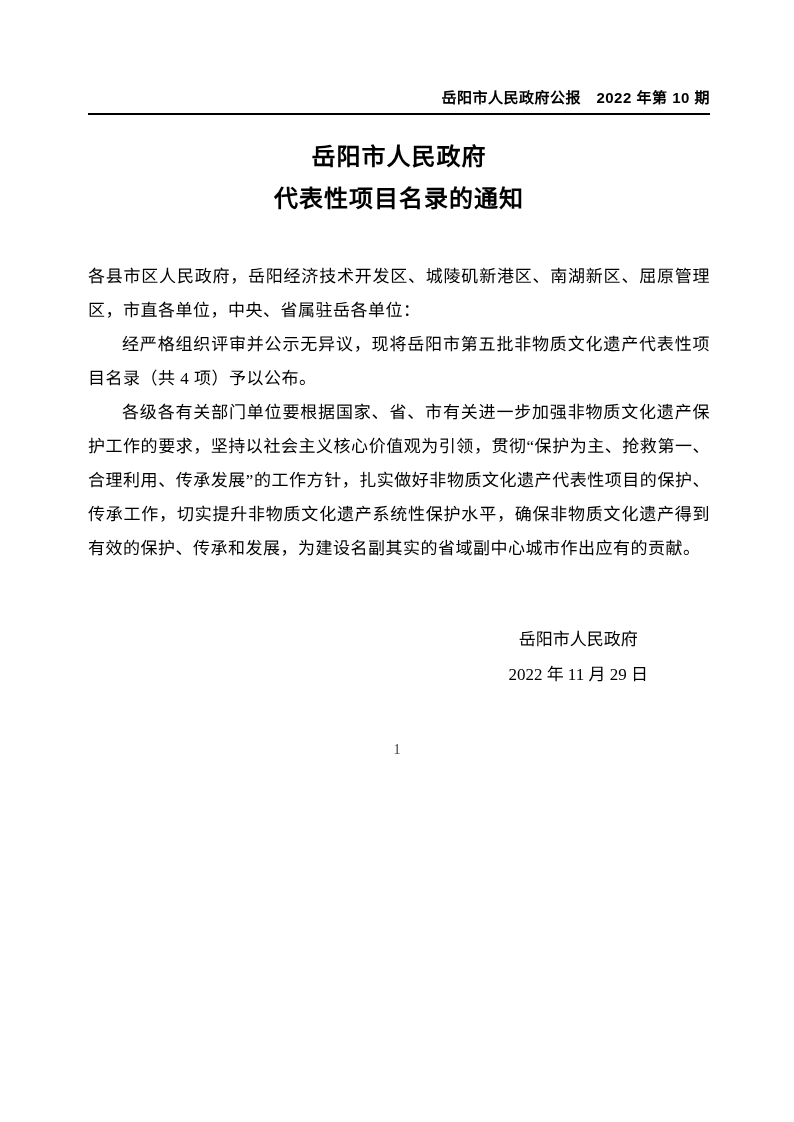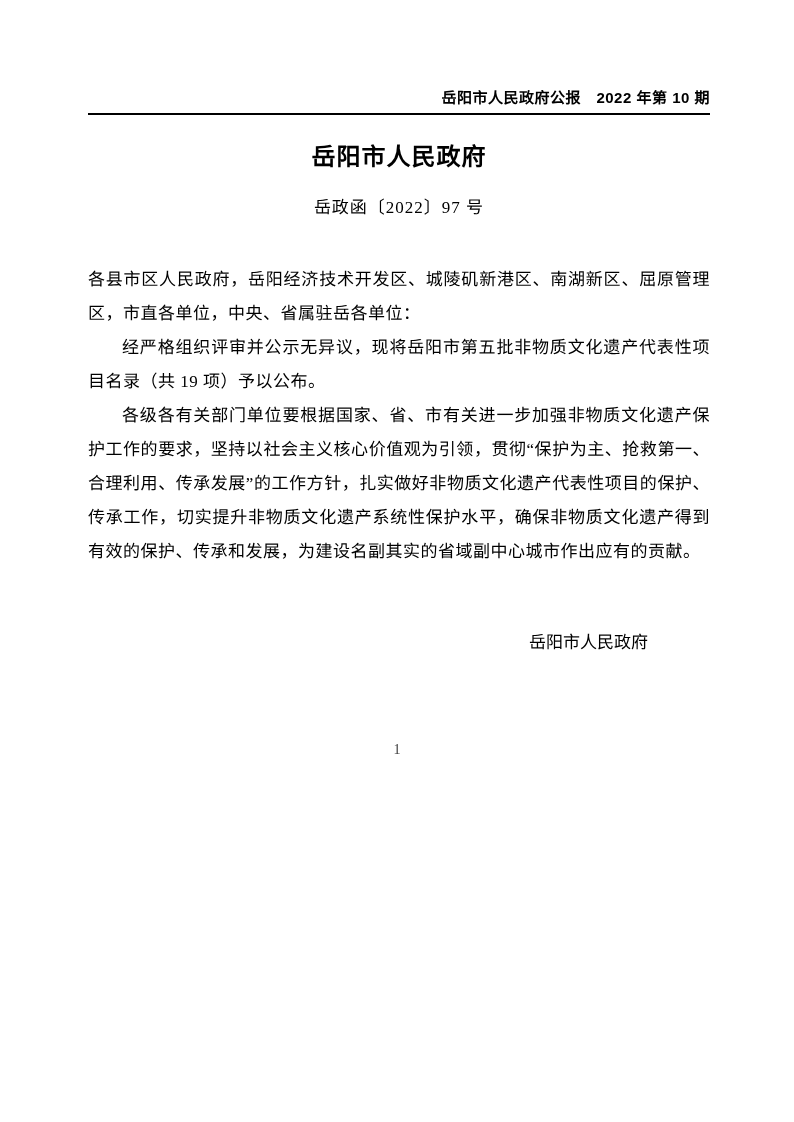--- a/index.html
+++ b/index.html
@@ -101,33 +101,34 @@
 
 <div class="page">
   <div class="content">
 
     <div class="gazette-header">岳阳市人民政府公报　2022 年第 10 期</div>
 
     <hr class="header-rule">
 
     <div class="doc-title">
       <div>岳阳市人民政府</div>
+      <div>代表性项目名录的通知</div>
     </div>
 
-    <div class="doc-number">岳政函〔2022〕97 号</div>
 
     <div class="body-text">
       <p>各县市区人民政府，岳阳经济技术开发区、城陵矶新港区、南湖新区、屈原管理区，市直各单位，中央、省属驻岳各单位：</p>
-      <p class="indent">经严格组织评审并公示无异议，现将岳阳市第五批非物质文化遗产代表性项目名录（共 19 项）予以公布。</p>
+      <p class="indent">经严格组织评审并公示无异议，现将岳阳市第五批非物质文化遗产代表性项目名录（共 4 项）予以公布。</p>
       <p class="indent">各级各有关部门单位要根据国家、省、市有关进一步加强非物质文化遗产保护工作的要求，坚持以社会主义核心价值观为引领，贯彻“保护为主、抢救第一、合理利用、传承发展”的工作方针，扎实做好非物质文化遗产代表性项目的保护、传承工作，切实提升非物质文化遗产系统性保护水平，确保非物质文化遗产得到有效的保护、传承和发展，为建设名副其实的省域副中心城市作出应有的贡献。</p>
     </div>
 
 
     <div class="signature-block">
       <div class="signature-inner">
         <div>岳阳市人民政府</div>
+        <div>2022 年 11 月 29 日</div>
       </div>
     </div>
 
   </div>
 
   <div class="page-number">1</div>
 </div>
 
 </body></html>

